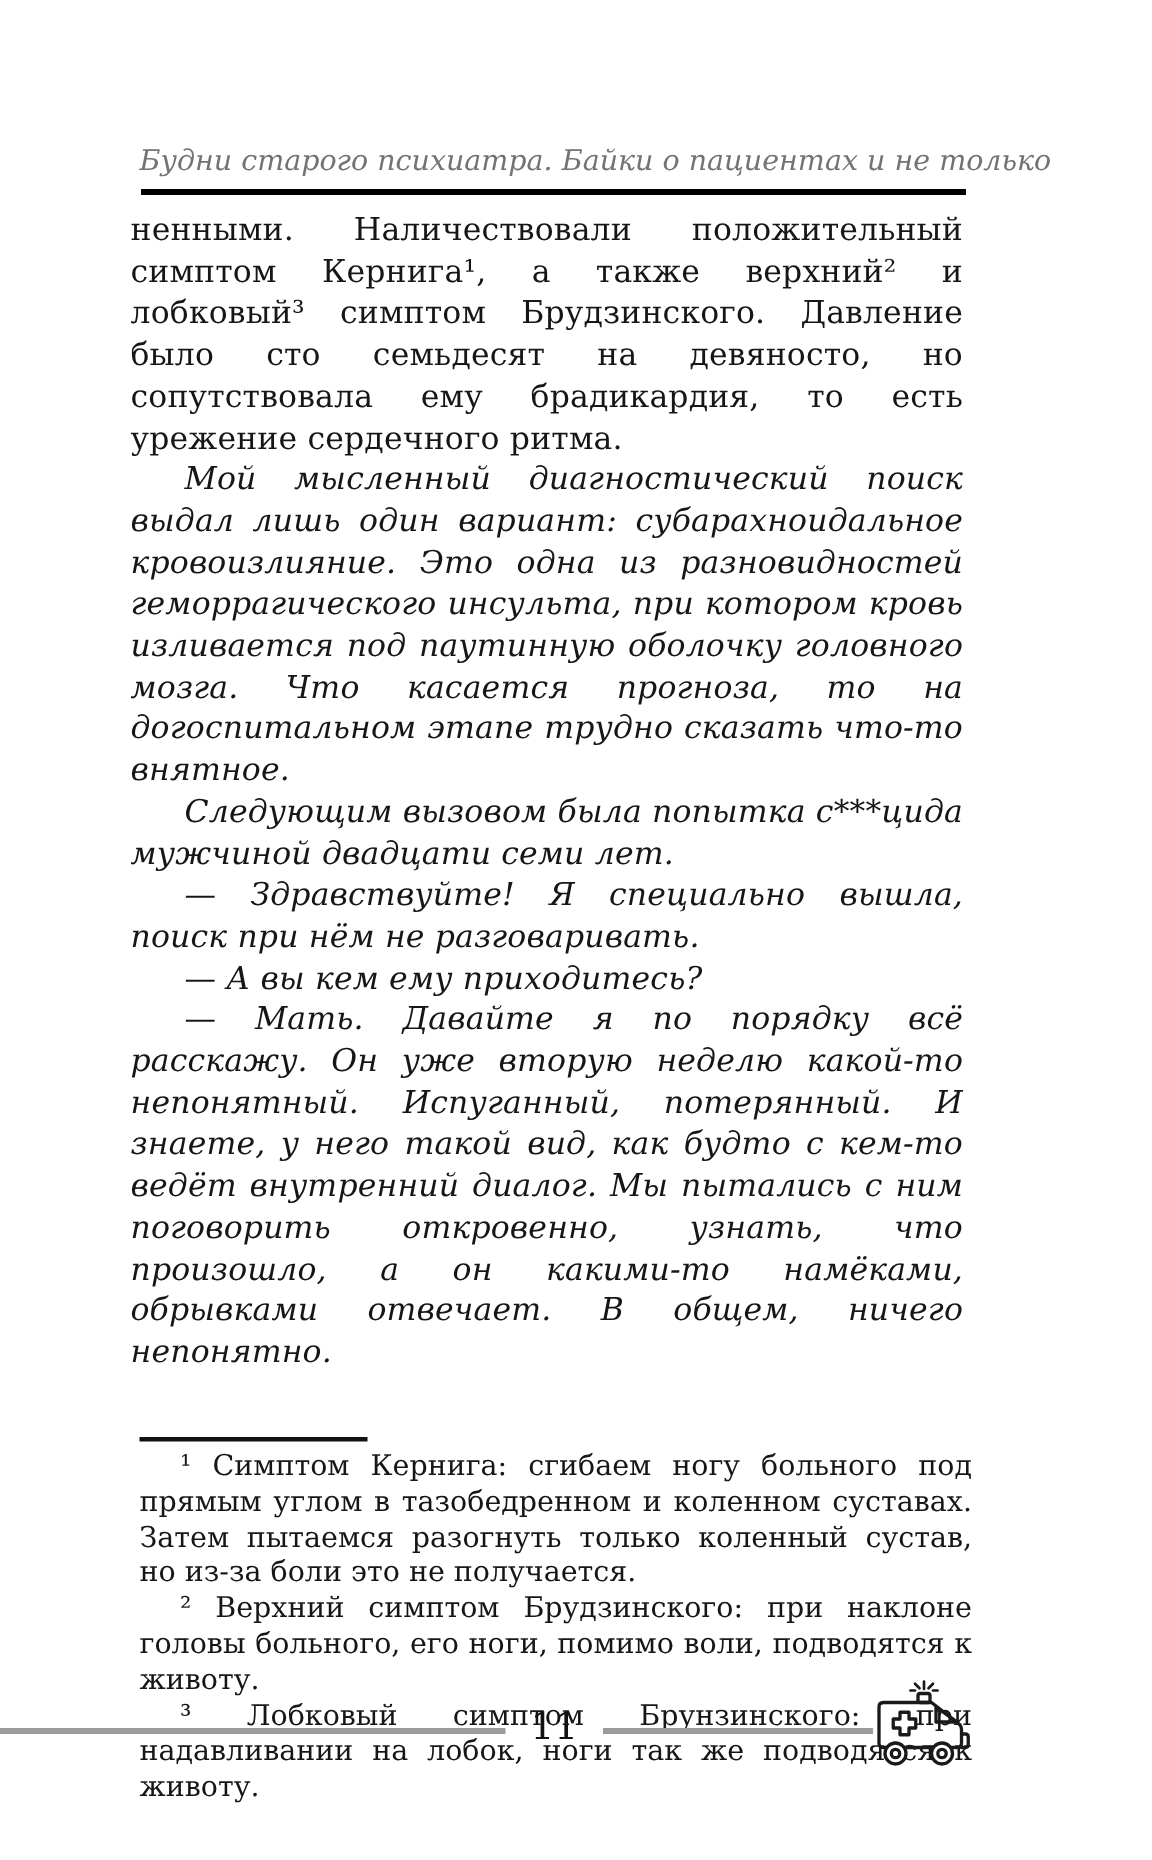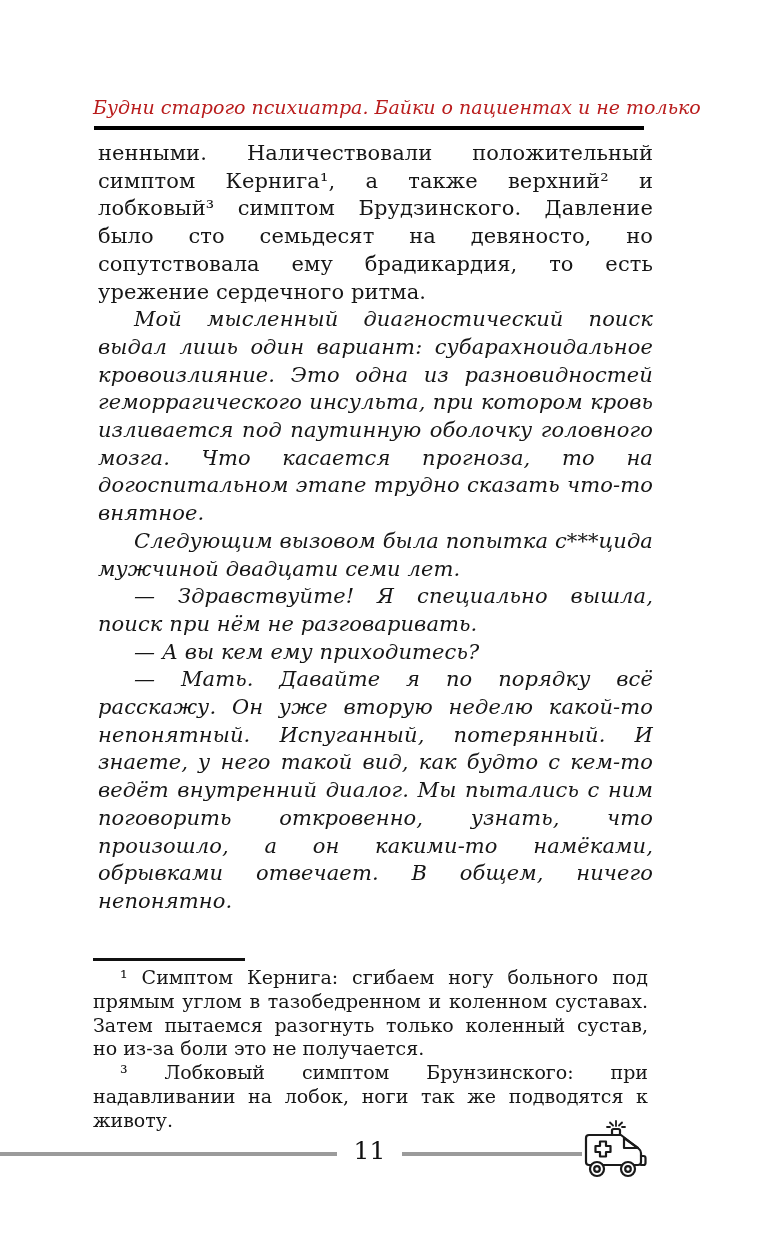--- a/index.html
+++ b/index.html
@@ -13,33 +13,33 @@
     font-family: "DejaVu Serif", serif;
   }
   
   .running-title {
     position: absolute;
     left: 93px; top: 95px; width: 555px;
     text-align: center;
     font-style: italic;
     font-size: 19px;
     line-height: 24px;
-    color: #b91c1c;
+    color: #737373;
     white-space: nowrap;
   }
   .header-rule {
     position: absolute;
     left: 94px; top: 126px;
     width: 550px; height: 4px;
     background: #000000;
   }
   
   .body-text {
     position: absolute;
-    left: 98px; top: 140px; width: 555px;
+    left: 87px; top: 140px; width: 555px;
     font-size: 21px;
     line-height: 27.7px;
     text-align: justify;
     letter-spacing: 0.1px;
   }
   .body-text p { margin: 0; padding: 0; }
   .body-text p.indent { text-indent: 36px; font-style: italic; }
   
   .footnote-rule {
     position: absolute;
@@ -90,20 +90,21 @@
     <p class="indent">Мой мысленный диагностический поиск выдал лишь один вариант: субарахноидальное кровоизлияние. Это одна из разновидностей геморрагического инсульта, при котором кровь изливается под паутинную оболочку головного мозга. Что касается прогноза, то на догоспитальном этапе трудно сказать что-то внятное.</p>
     <p class="indent">Следующим вызовом была попытка с***цида мужчиной двадцати семи лет.</p>
     <p class="indent">— Здравствуйте! Я специально вышла, поиск при нём не разговаривать.</p>
     <p class="indent">— А вы кем ему приходитесь?</p>
     <p class="indent">— Мать. Давайте я по порядку всё расскажу. Он уже вторую неделю какой-то непонятный. Испуганный, потерянный. И знаете, у него такой вид, как будто с кем-то ведёт внутренний диалог. Мы пытались с ним поговорить откровенно, узнать, что произошло, а он какими-то намёками, обрывками отвечает. В общем, ничего непонятно.</p>
   </main>
 
   <div class="footnote-rule"></div>
   <section class="footnotes">
     <p>¹ Симптом Кернига: сгибаем ногу больного под прямым углом в тазобедренном и коленном суставах. Затем пытаемся разогнуть только коленный сустав, но из-за боли это не получается.</p>
+    <p>² Верхний симптом Брудзинского: при наклоне головы больного, его ноги, помимо воли, подводятся к животу.</p>
     <p>³ Лобковый симптом Брунзинского: при надавливании на лобок, ноги так же подводятся к животу.</p>
   </section>
 
   <footer>
     <div class="footer-rule left"></div>
     <div class="page-number">11</div>
     <div class="footer-rule right"></div>
 
     <svg class="ambulance" viewBox="0 0 72 60" xmlns="http://www.w3.org/2000/svg" fill="none" stroke="#1a1a1a" stroke-width="2.2" stroke-linecap="round" stroke-linejoin="round">
 

